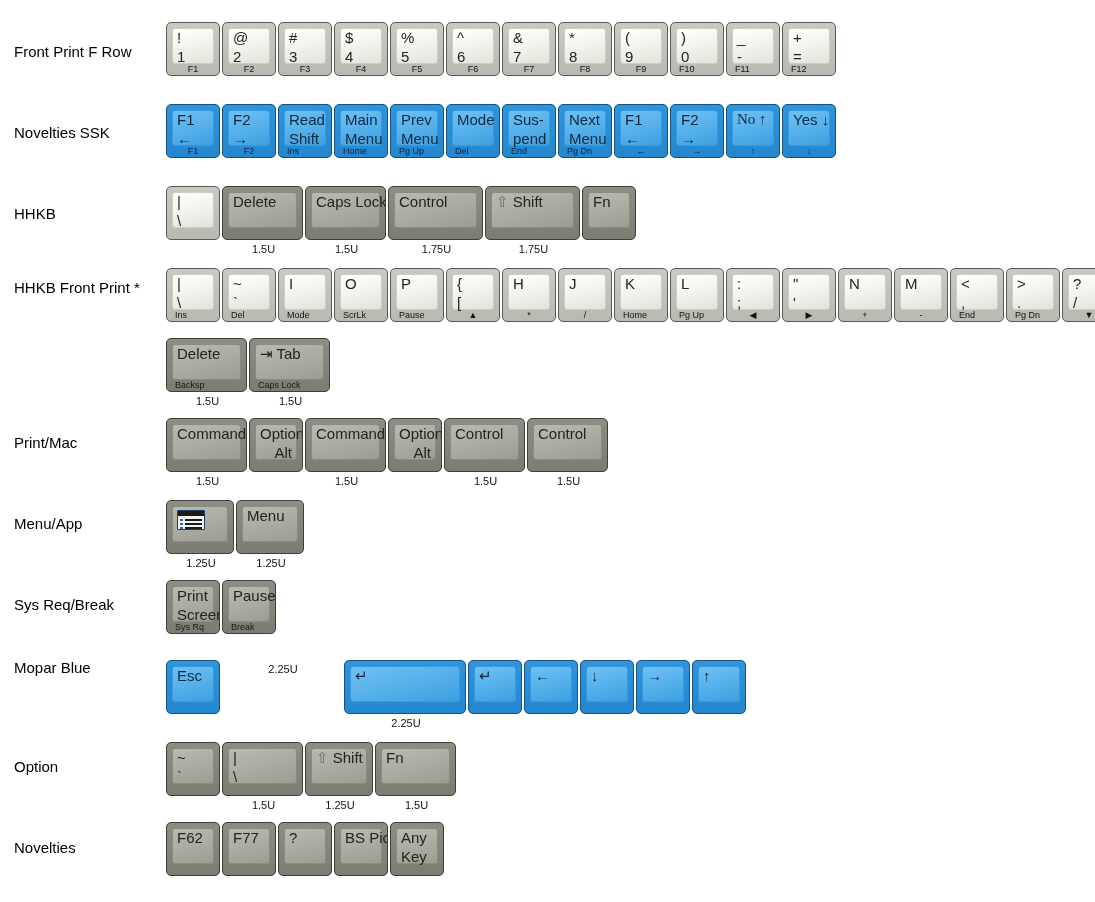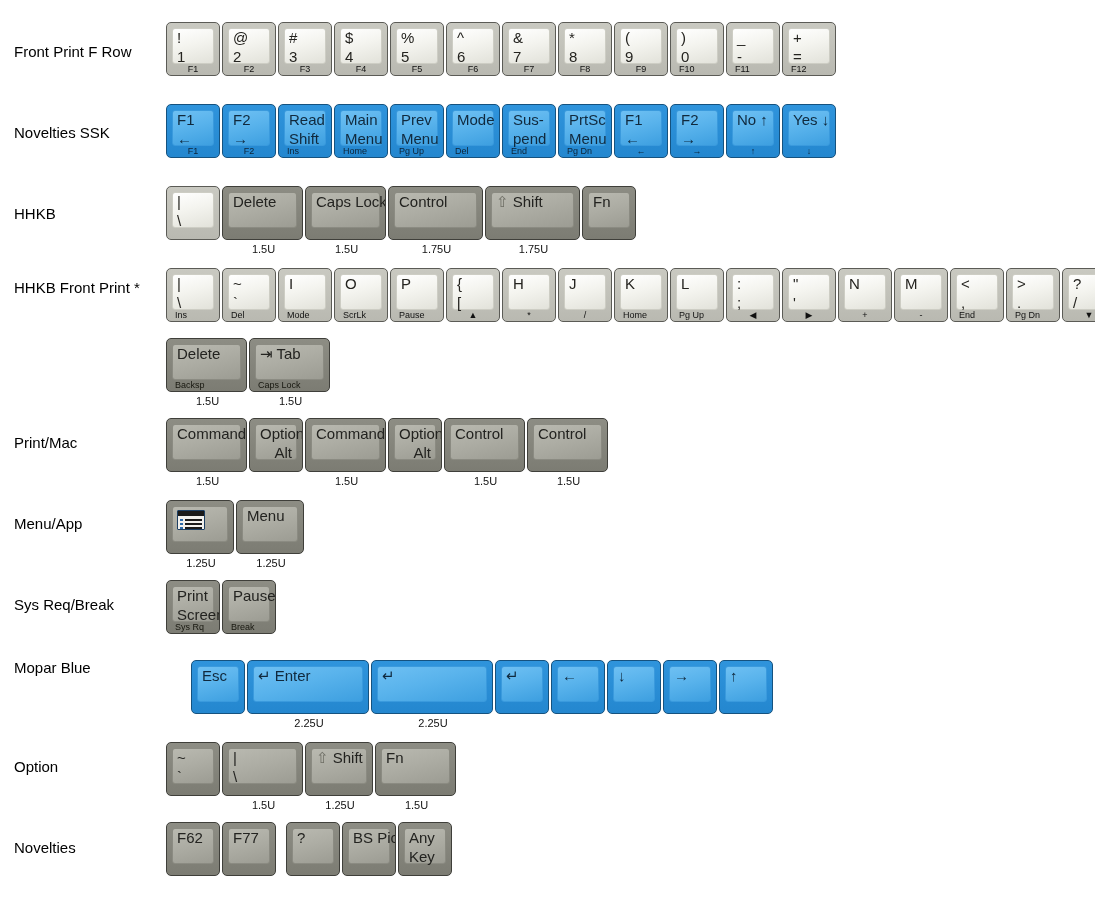--- a/index.html
+++ b/index.html
@@ -383,21 +383,21 @@
               <span class="lg2 tworow">pend</span>
             </div>
             <div class="front">End</div>
           </div>
           <div class="unit empty" style="width: 54px;"></div>
         </div>
         <div class="keywrap">
           <div class="key c-blue" style="width: 54px; height: 54px; margin-right: 2px;">
             <div class="top" style="height: 36px;"></div>
             <div class="legends">
-              <span class="lg1">PrtSc</span>
+              <span class="lg1">Next</span>
               <span class="lg2 tworow">Menu</span>
             </div>
             <div class="front">Pg Dn</div>
           </div>
           <div class="unit empty" style="width: 54px;"></div>
         </div>
         <div class="keywrap">
           <div class="key c-blue" style="width: 54px; height: 54px; margin-right: 2px;">
             <div class="top" style="height: 36px;"></div>
             <div class="legends">
@@ -413,21 +413,21 @@
             <div class="top" style="height: 36px;"></div>
             <div class="legends">
               <span class="lg1">F2</span>
               <span class="lg2 tworow">→</span>
             </div>
             <div class="front ctr">→</div>
           </div>
           <div class="unit empty" style="width: 54px;"></div>
         </div>
         <div class="keywrap">
-          <div class="key c-blue" style="width: 54px; height: 54px; margin-right: 2px;">
+          <div class="key c-blue" style="width: 54px; height: 54px; margin-right: 2px; font-family: Liberation Serif, serif;">
             <div class="top" style="height: 36px;"></div>
             <div class="legends">
               <span class="lg1">No  ↑</span>
             </div>
             <div class="front ctr">↑</div>
           </div>
           <div class="unit empty" style="width: 54px;"></div>
         </div>
         <div class="keywrap">
           <div class="key c-blue" style="width: 54px; height: 54px; margin-right: 2px;">
@@ -820,35 +820,29 @@
             <div class="front">Break</div>
           </div>
           <div class="unit empty" style="width: 54px;"></div>
         </div>
       </div>
     </div>
     <div class="kb-row" style="top: 660px;">
       <div class="row-label" style="top: 0;">Mopar Blue</div>
       <div class="keys">
         <div class="keywrap">
-          <div class="key c-blue" style="width: 54px; height: 54px; margin-right: 2px; margin-left: 25px;">
+          <div class="key c-blue" style="width: 54px; height: 54px; margin-right: 2px;">
             <div class="top" style="height: 36px;"></div>
             <div class="legends">
               <span class="lg1">Esc</span>
             </div>
           </div>
           <div class="unit empty" style="width: 54px;"></div>
         </div>
         <div class="keywrap">
-          <div class="key c-blue" style="width: 122px; height: 54px; margin-right: 2px;">
-            <div class="top" style="height: 36px;"></div>
-            <div class="legends">
-              <span class="lg1">↵ Enter</span>
-            </div>
-          </div>
           <div class="unit" style="width: 122px;">2.25U</div>
         </div>
         <div class="keywrap">
           <div class="key c-blue" style="width: 122px; height: 54px; margin-right: 2px;">
             <div class="top" style="height: 36px;"></div>
             <div class="legends">
               <span class="lg1">↵</span>
             </div>
           </div>
           <div class="unit" style="width: 122px;">2.25U</div>
@@ -949,21 +943,21 @@
         <div class="keywrap">
           <div class="key c-gray" style="width: 54px; height: 54px; margin-right: 2px;">
             <div class="top" style="height: 36px;"></div>
             <div class="legends">
               <span class="lg1">F62</span>
             </div>
           </div>
           <div class="unit empty" style="width: 54px;"></div>
         </div>
         <div class="keywrap">
-          <div class="key c-gray" style="width: 54px; height: 54px; margin-right: 10px;">
+          <div class="key c-gray" style="width: 54px; height: 54px; margin-right: 2px;">
             <div class="top" style="height: 36px;"></div>
             <div class="legends">
               <span class="lg1">F77</span>
             </div>
           </div>
           <div class="unit empty" style="width: 54px;"></div>
         </div>
         <div class="keywrap">
           <div class="key c-gray" style="width: 54px; height: 54px; margin-right: 2px;">
             <div class="top" style="height: 36px;"></div>

